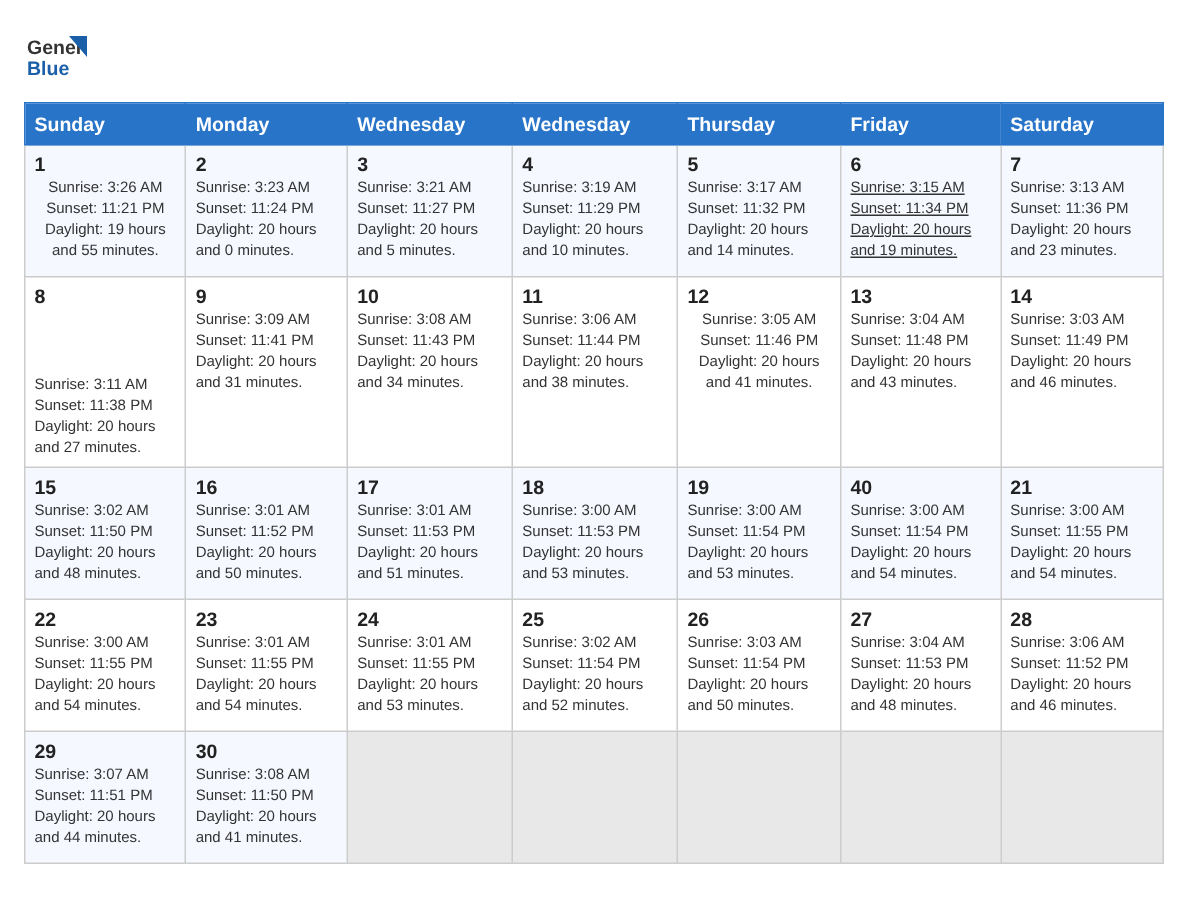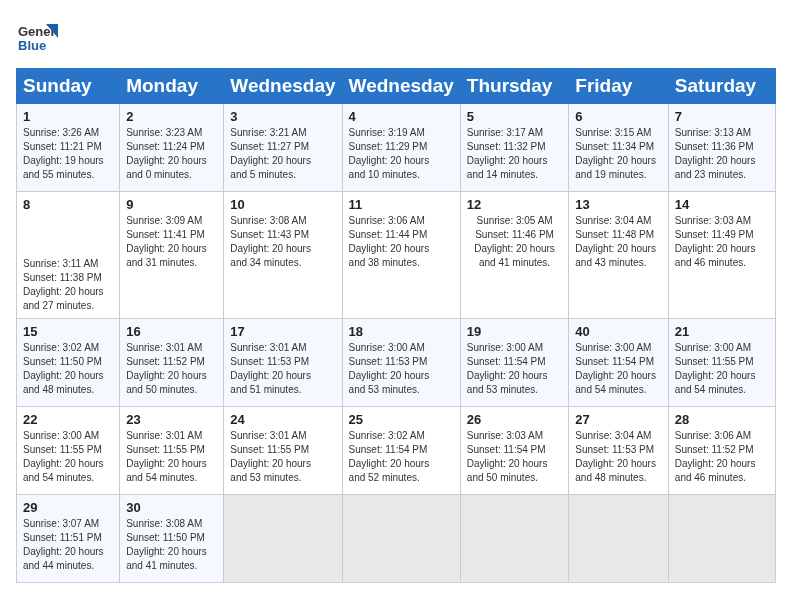--- a/index.html
+++ b/index.html
@@ -38,21 +38,21 @@
       border-collapse: collapse;
       font-size: 11px;
     }
     thead tr {
       background-color: #2874c8;
       color: white;
     }
     thead th {
       padding: 6px 6px;
       text-align: left;
-      font-size: 19px;
+      font-size: 13px;
       font-weight: 600;
       border: 1px solid #2874c8;
     }
     tbody tr {
       vertical-align: top;
     }
     tbody td {
       border: 1px solid #ccc;
       padding: 5px 6px;
       vertical-align: top;
@@ -107,21 +107,21 @@
         <th>Wednesday</th>
         <th>Thursday</th>
         <th>Friday</th>
         <th>Saturday</th>
       </tr>
   </thead>
   <tbody id="calendar-body">
   <tr>
         <td>
           <span class="day-num">1</span>
-          <div class="day-info" style="white-space: pre-line;">Sunrise: 3:26 AM
+          <div class="day-info" style="white-space: pre-line; text-align: center;">Sunrise: 3:26 AM
 Sunset: 11:21 PM
 Daylight: 19 hours
 and 55 minutes.</div>
         </td>
         <td>
           <span class="day-num">2</span>
           <div class="day-info" style="white-space: pre-line;">Sunrise: 3:23 AM
 Sunset: 11:24 PM
 Daylight: 20 hours
 and 0 minutes.</div>
@@ -142,21 +142,21 @@
         </td>
         <td>
           <span class="day-num">5</span>
           <div class="day-info" style="white-space: pre-line;">Sunrise: 3:17 AM
 Sunset: 11:32 PM
 Daylight: 20 hours
 and 14 minutes.</div>
         </td>
         <td>
           <span class="day-num">6</span>
-          <div class="day-info" style="white-space: pre-line;">Sunrise: 3:15 AM
+          <div class="day-info" style="white-space: pre-line; text-decoration: underline;">Sunrise: 3:15 AM
 Sunset: 11:34 PM
 Daylight: 20 hours
 and 19 minutes.</div>
         </td>
         <td>
           <span class="day-num">7</span>
           <div class="day-info" style="white-space: pre-line;">Sunrise: 3:13 AM
 Sunset: 11:36 PM
 Daylight: 20 hours
 and 23 minutes.</div>

